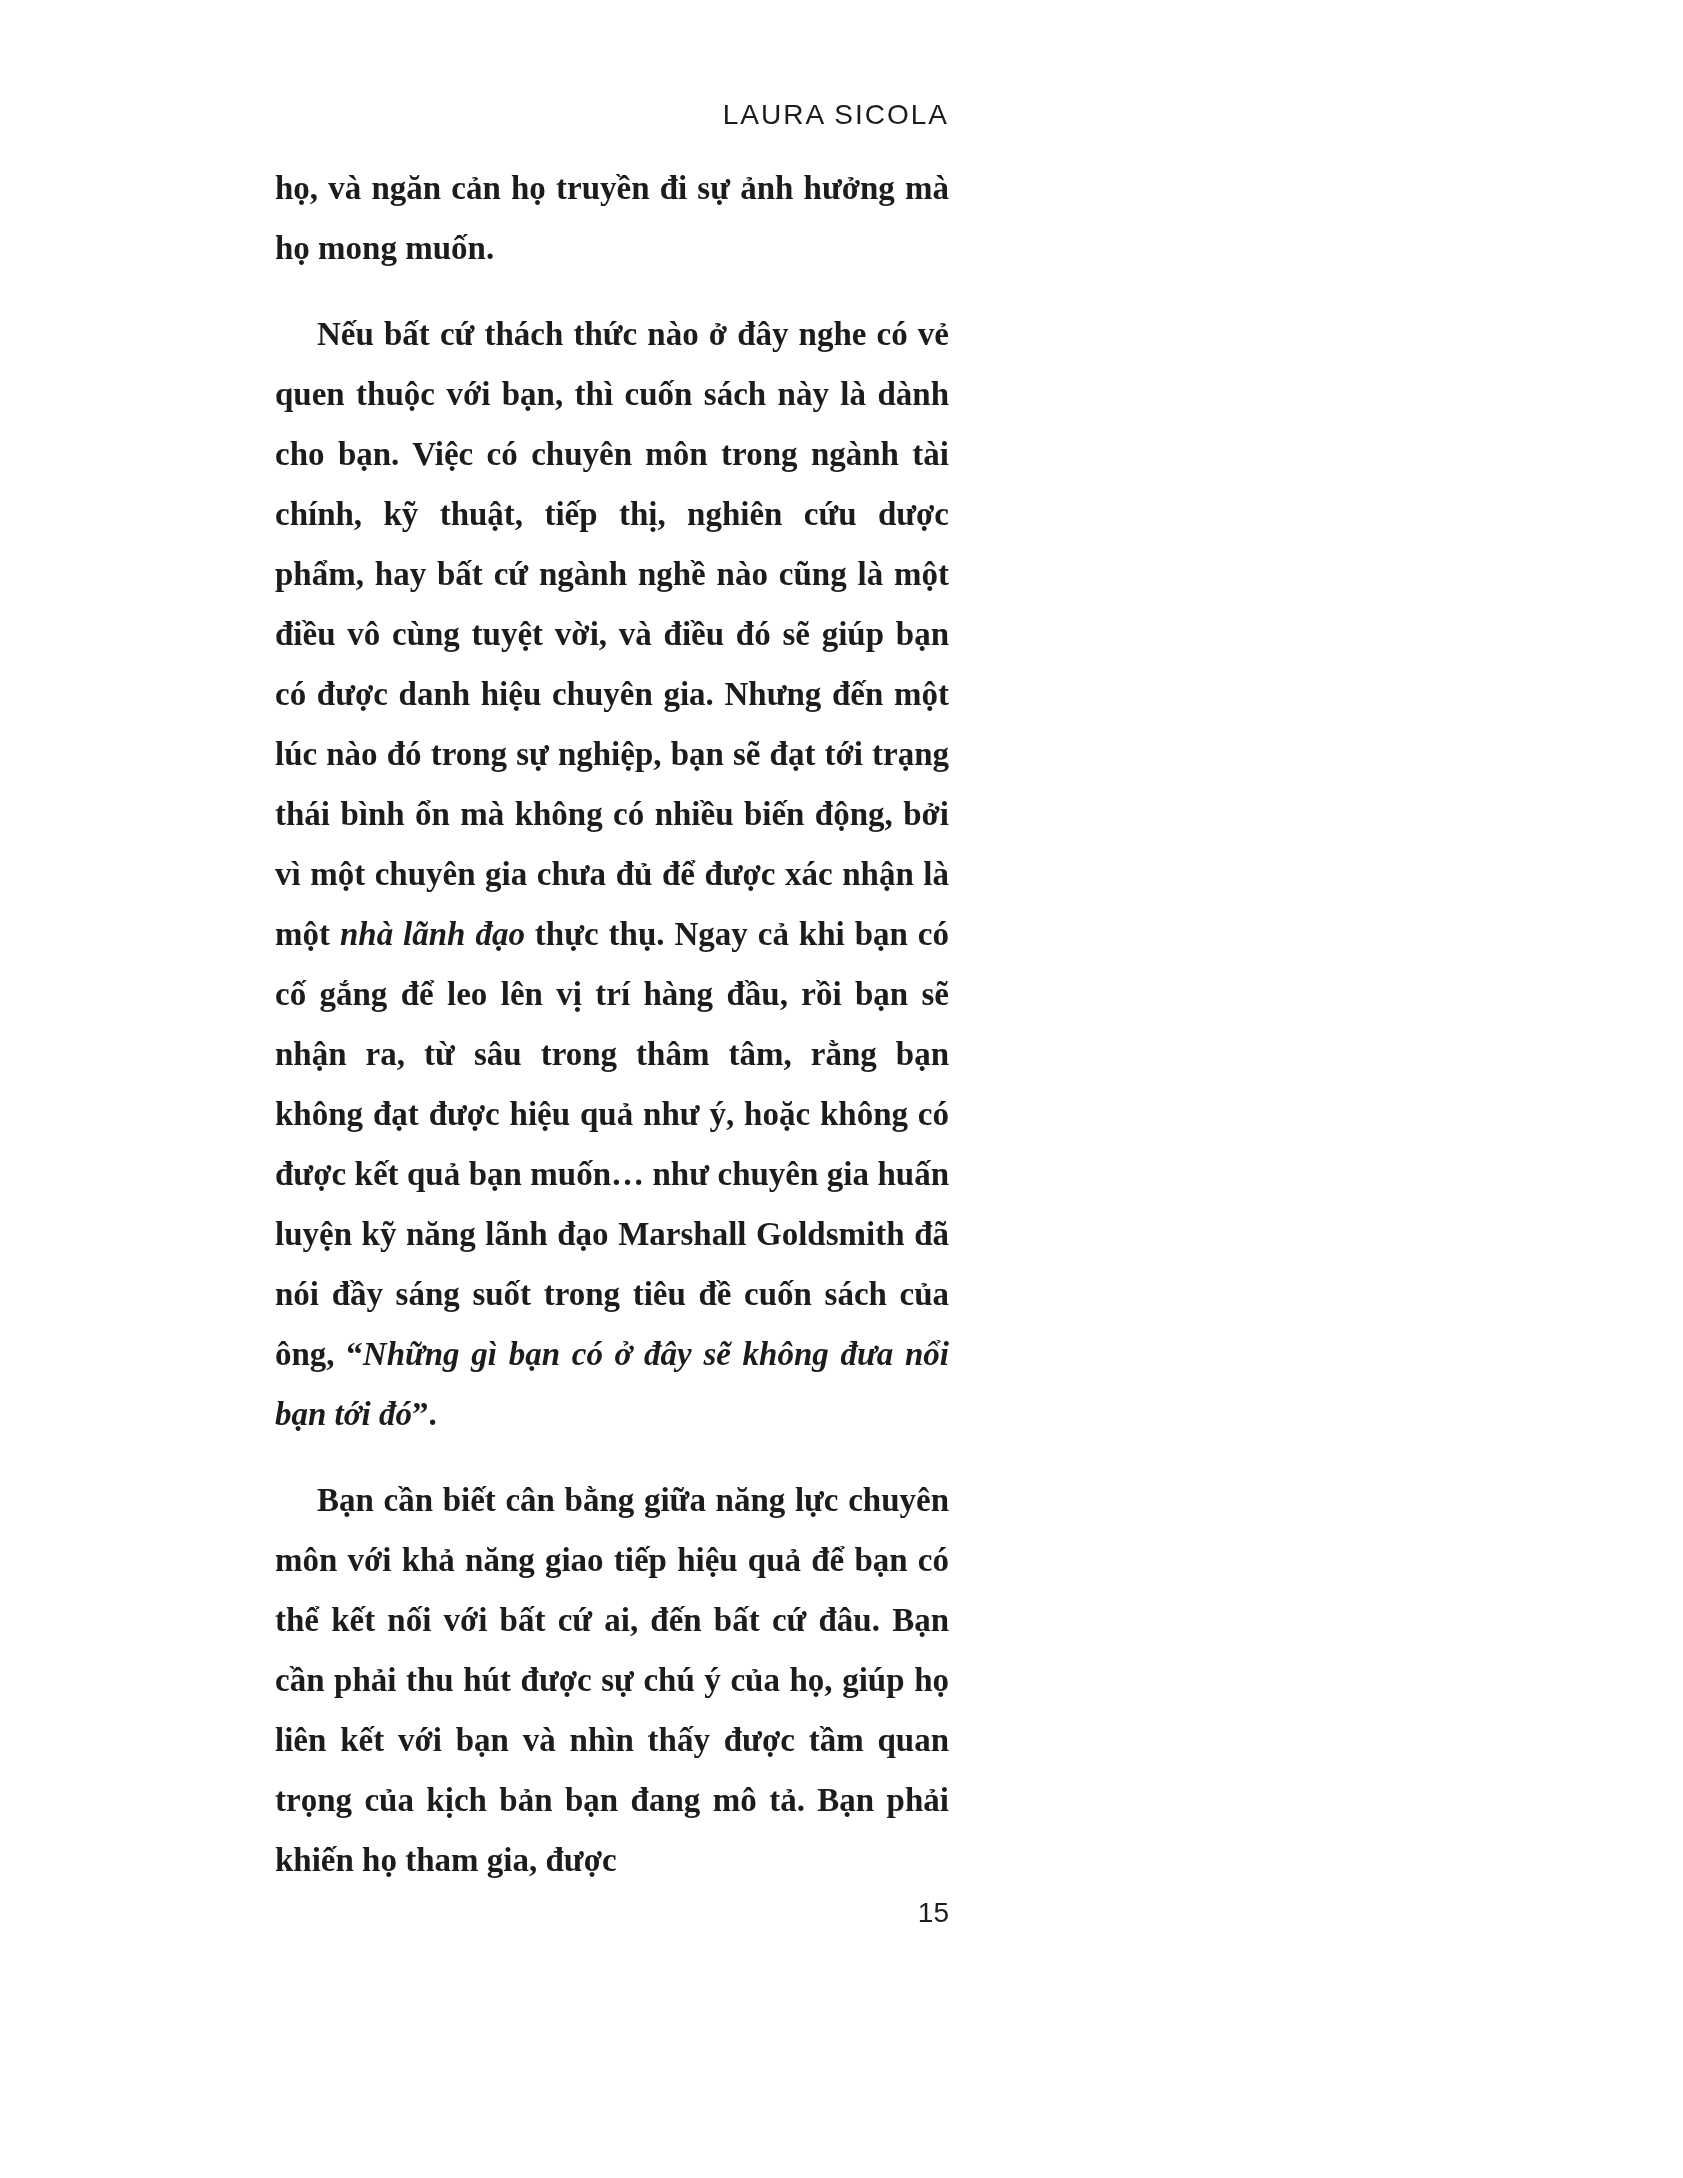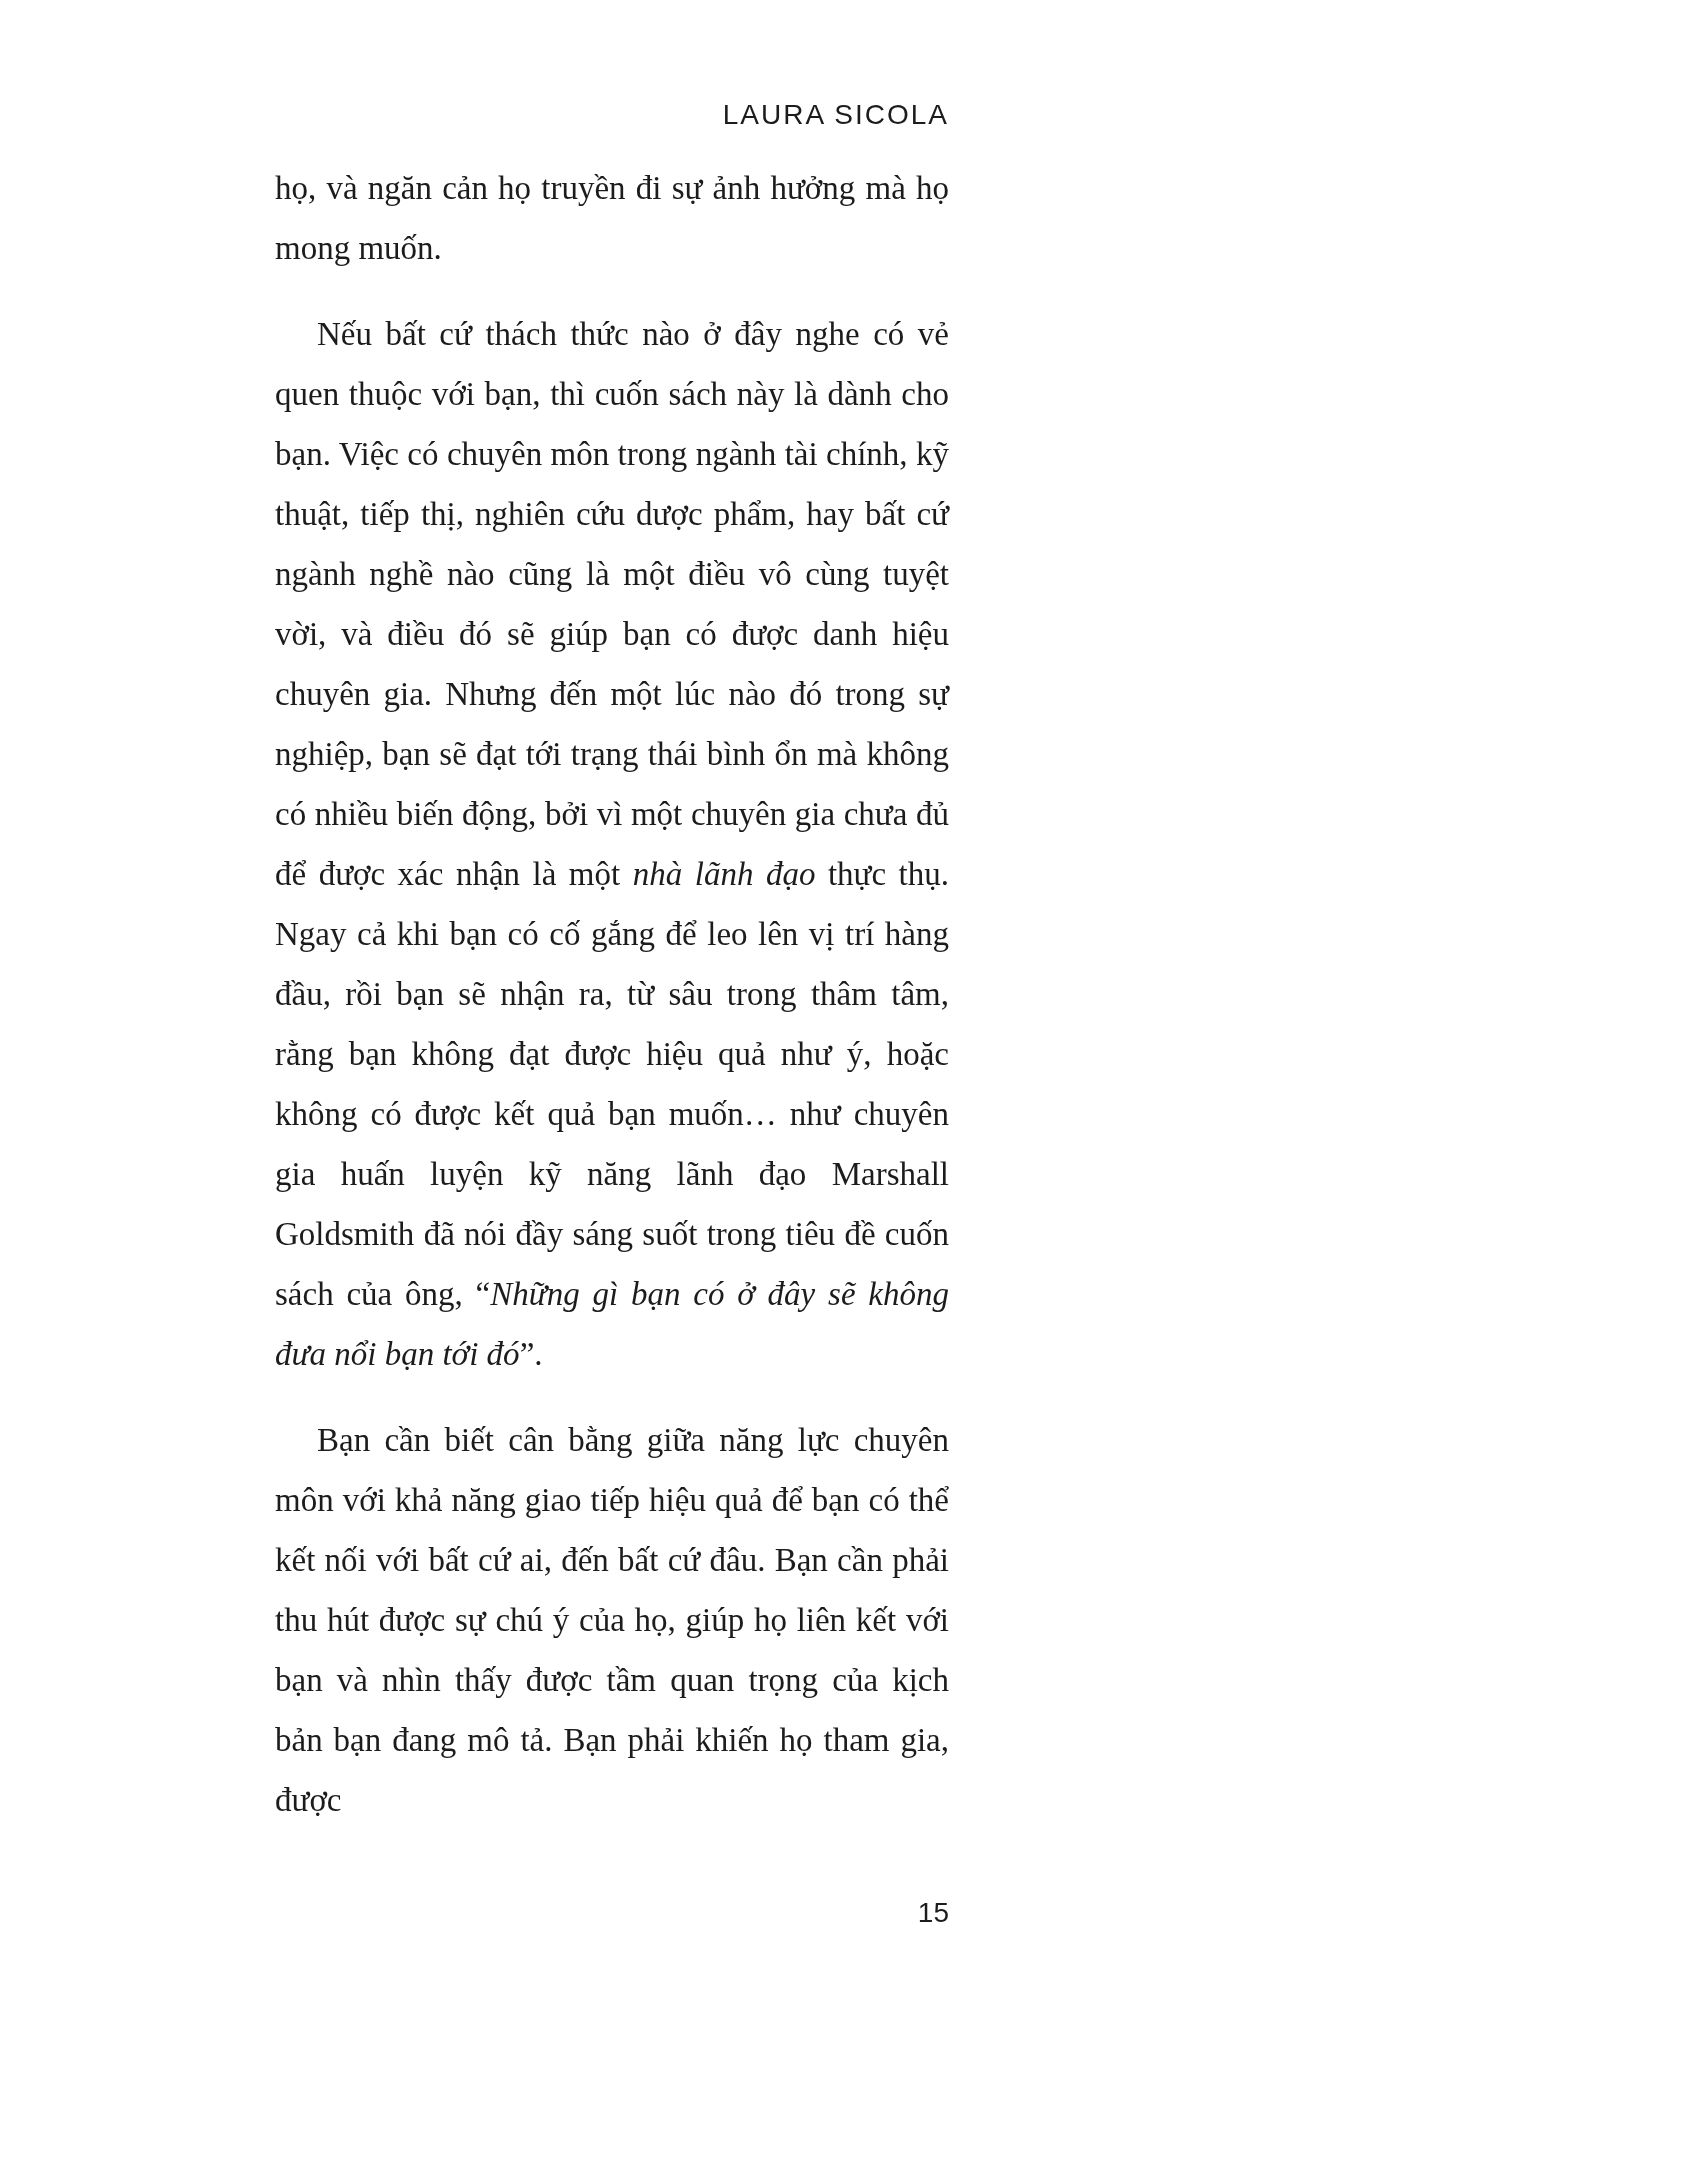--- a/index.html
+++ b/index.html
@@ -29,20 +29,21 @@
     font-weight: 500;
     letter-spacing: 2px;
     color: var(--ink, #262626);
   }
 
   .text-column {
     position: absolute;
     top: 158px;
     left: 275px;
     width: 674px;
+    font-weight: bold;
   }
 
   .text-column p {
     font-size: 33px;
     line-height: 60px;
     text-align: justify;
     margin: 0 0 26px 0;
     color: var(--ink, #1c1c1c);
   }
 

